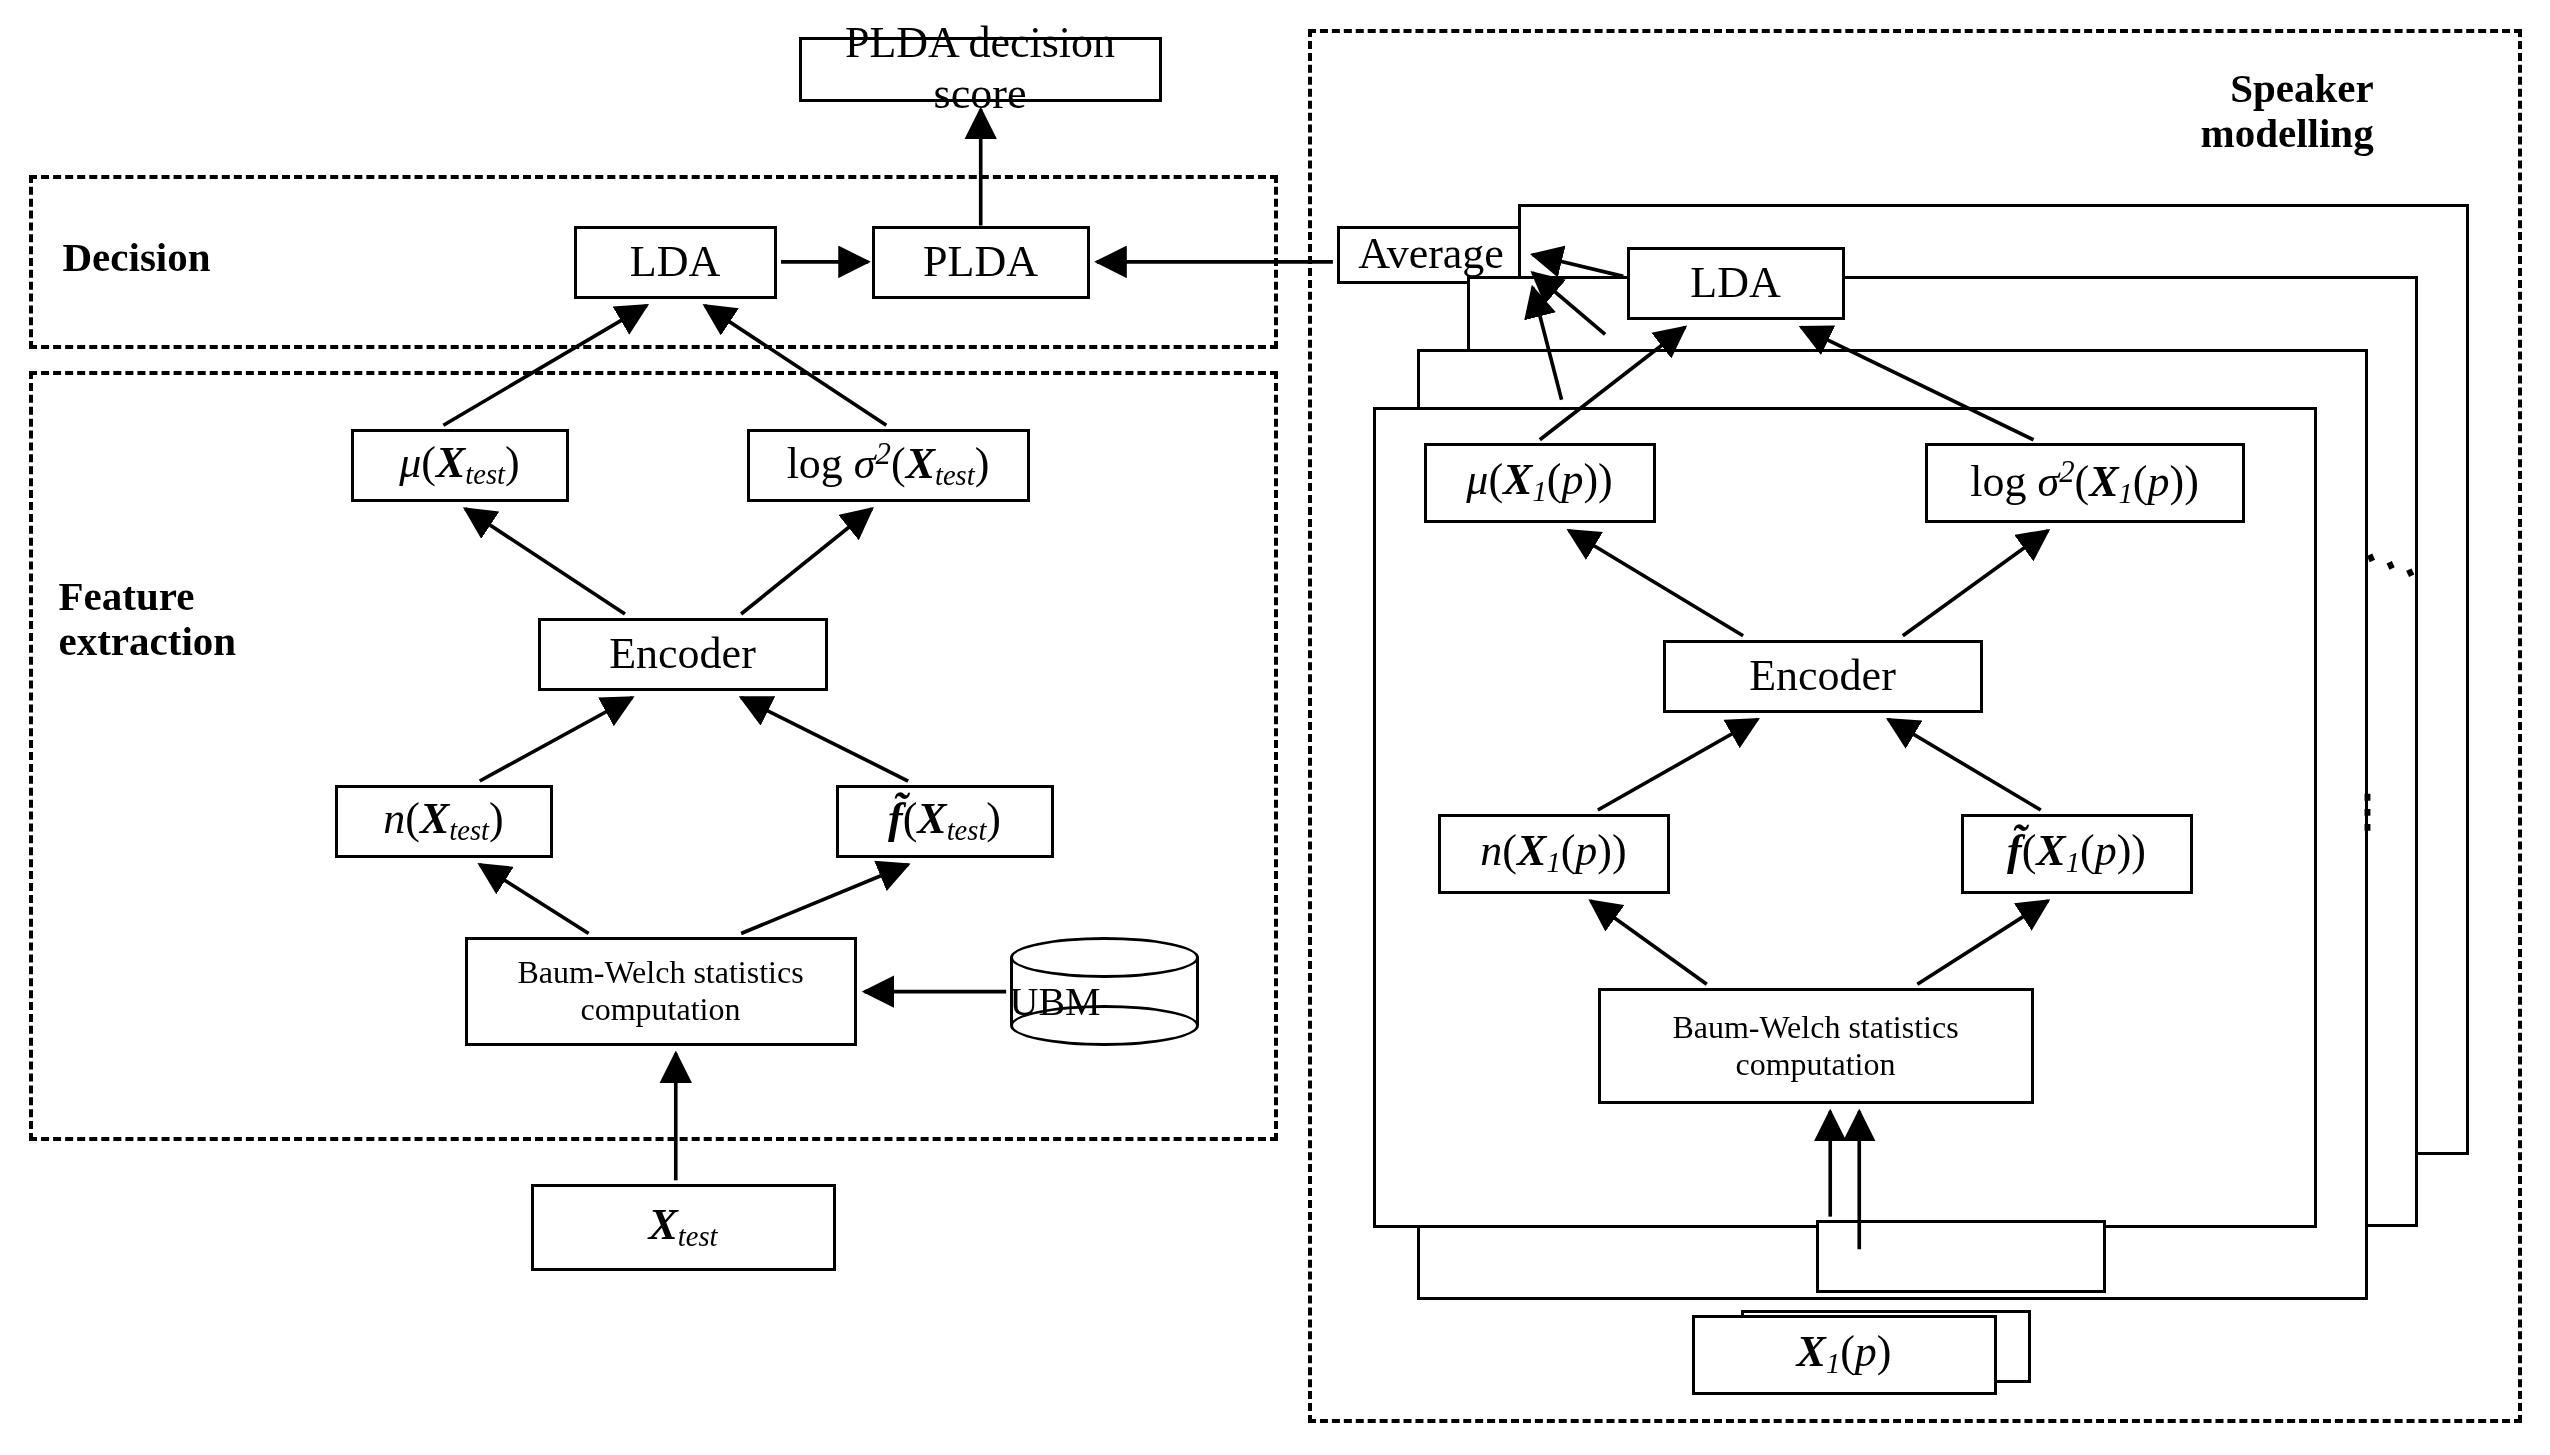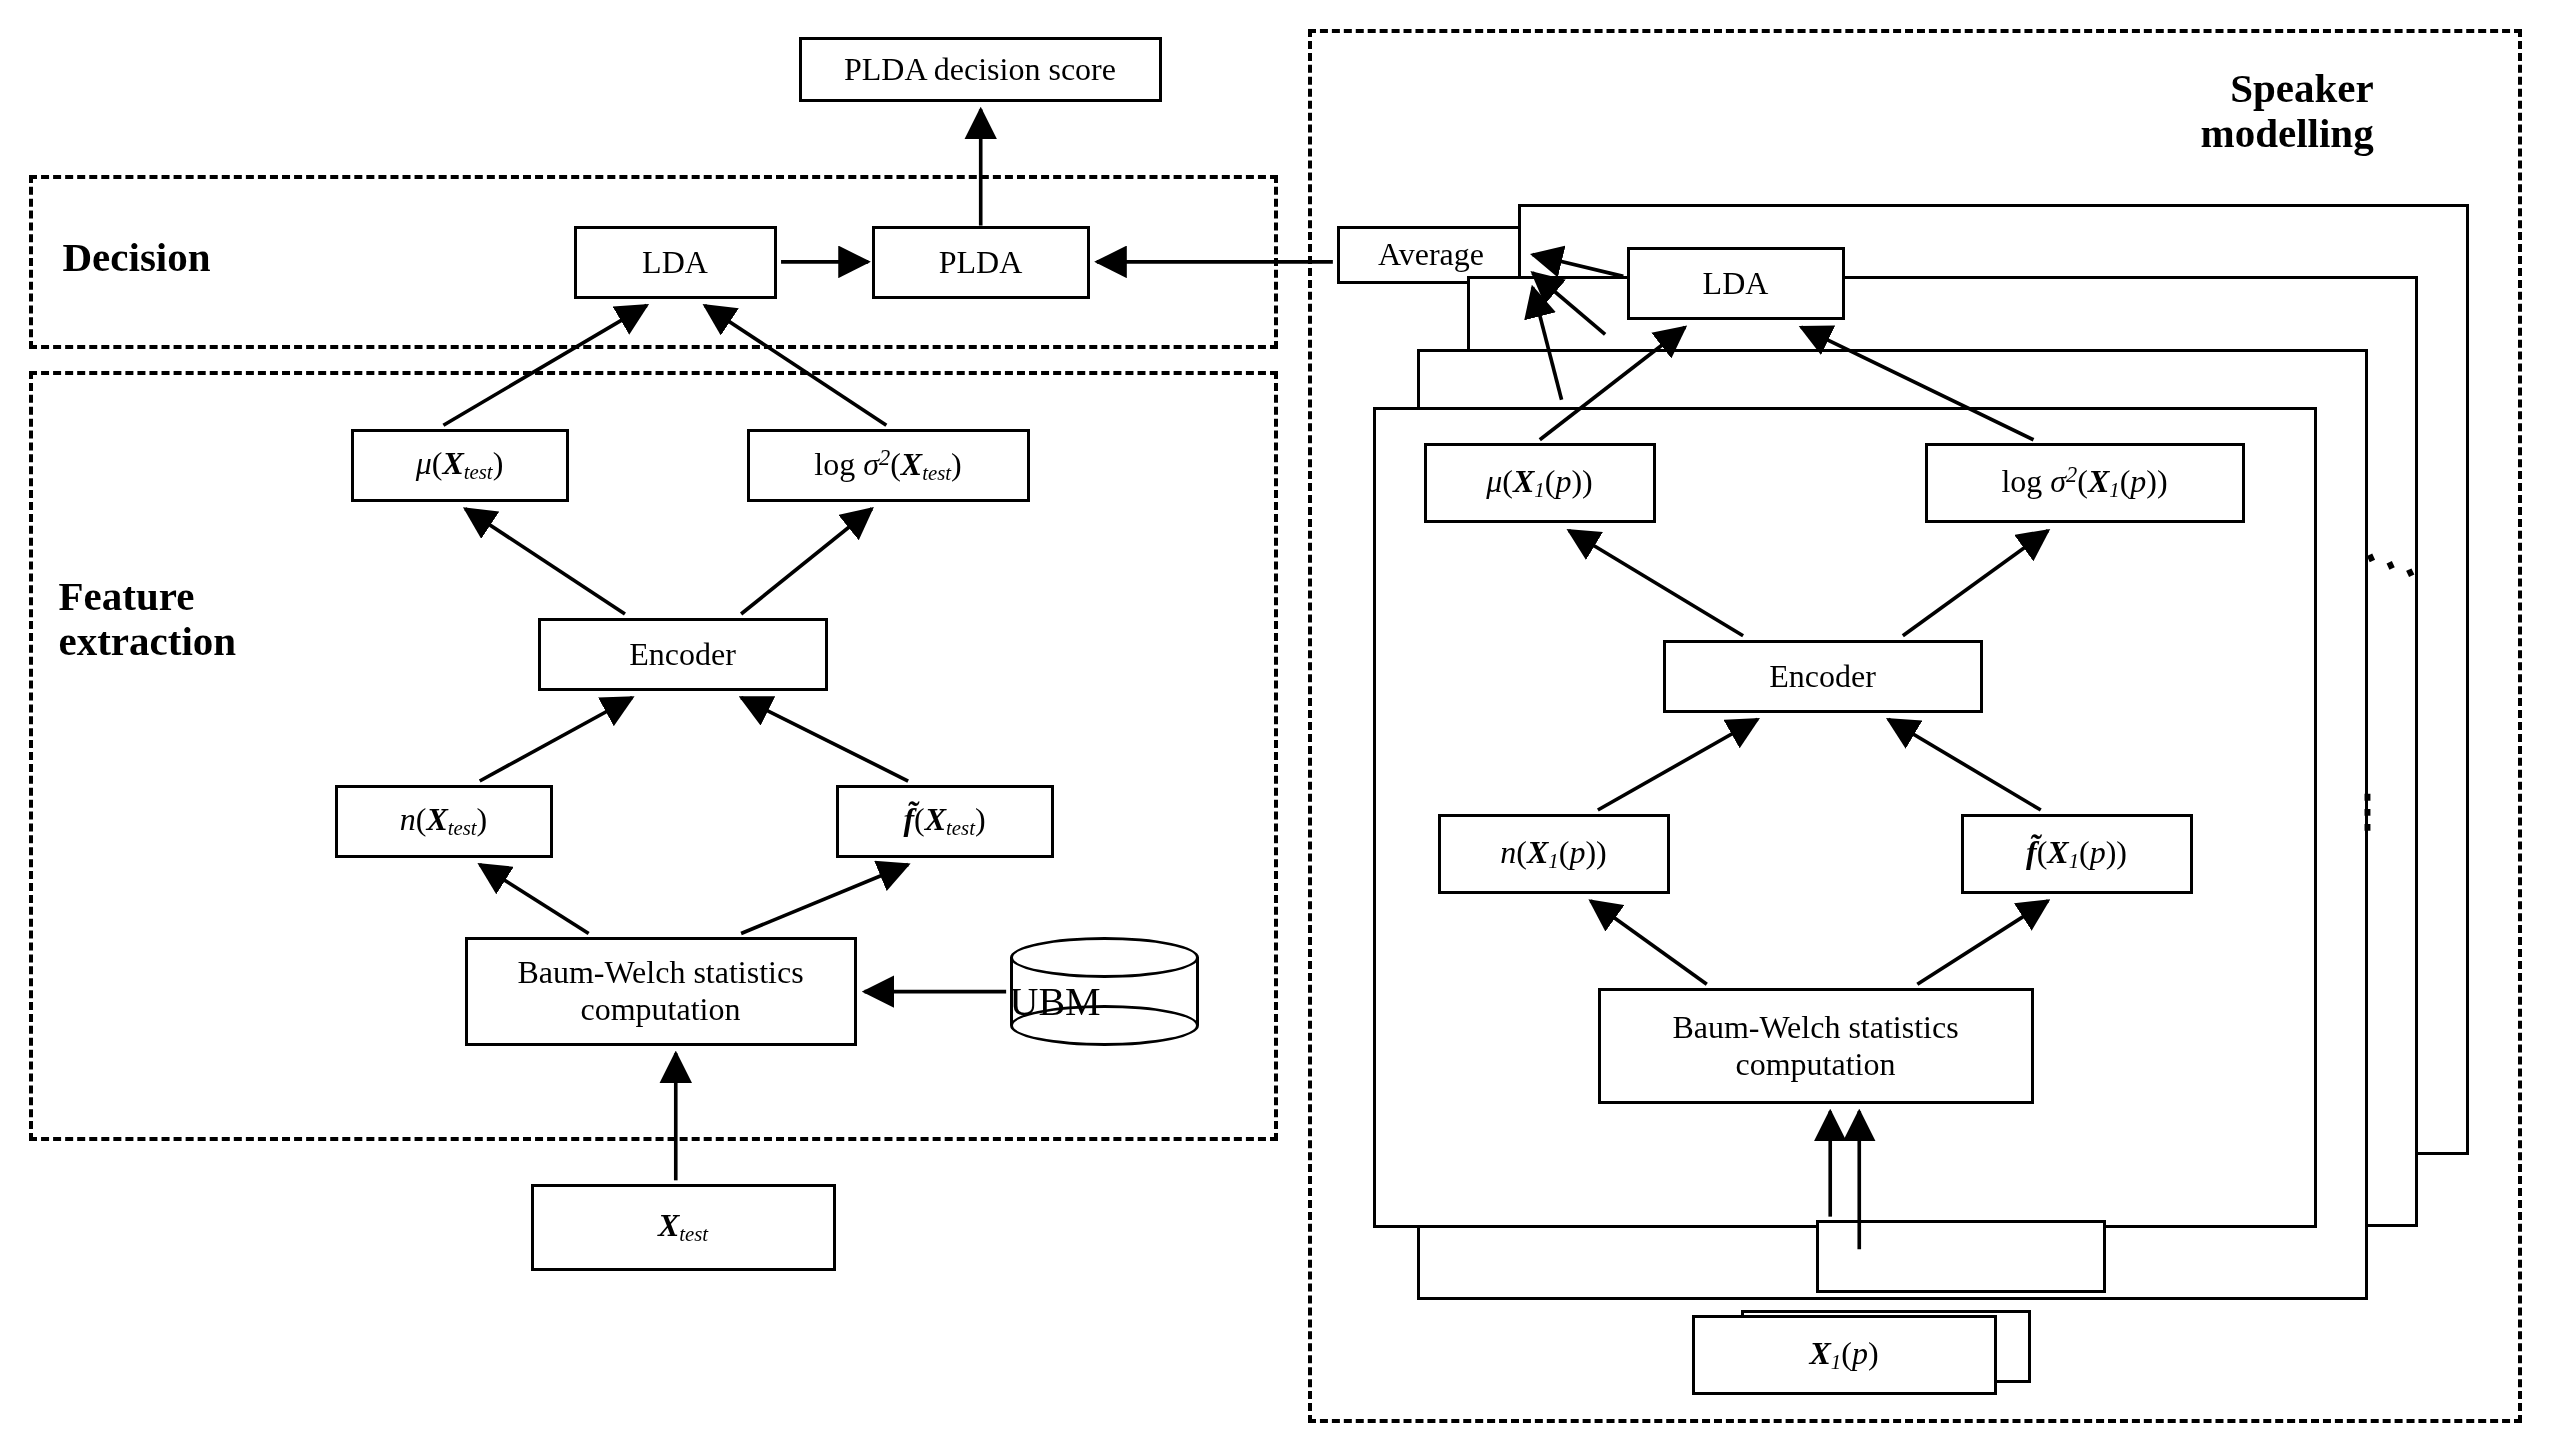--- a/index.html
+++ b/index.html
@@ -23,21 +23,21 @@
     background: transparent;
   }
   .solid-box {
     position: absolute;
     border: 3.6px solid #000;
     background: #fff;
     display: flex;
     align-items: center;
     justify-content: center;
     text-align: center;
-    font-size: 32px;
+    font-size: 44px;
     line-height: 1.15;
     padding: 2.9px 10.2px;
   }
   .solid-card {
     position: absolute;
     border: 3.6px solid #000;
     background: #fff;
   }
   .label {
     position: absolute;

